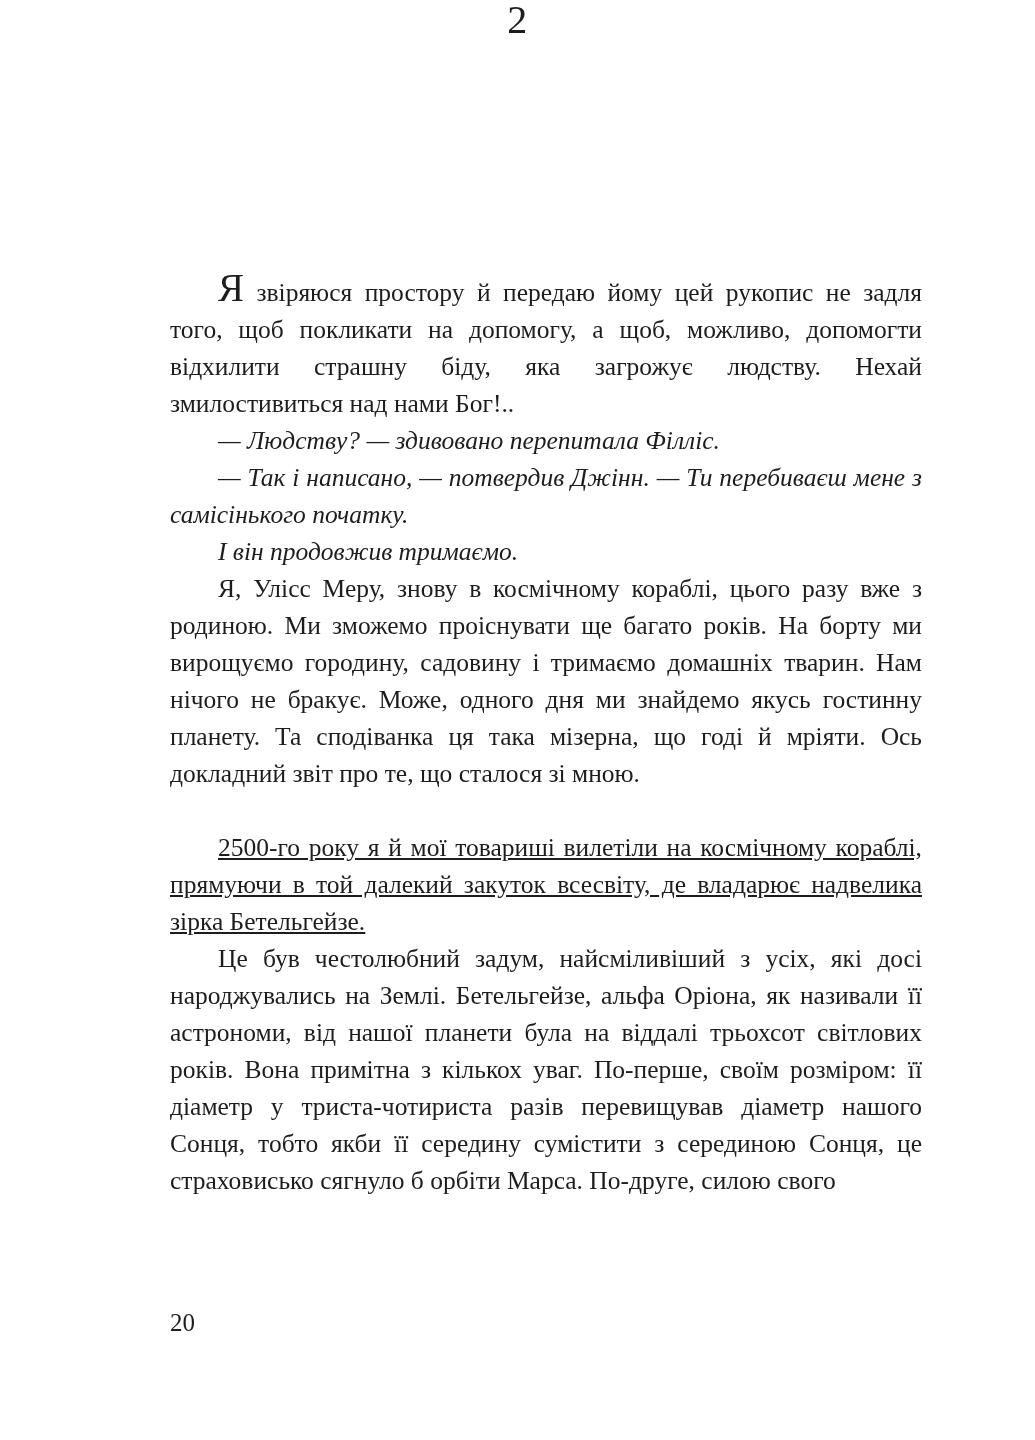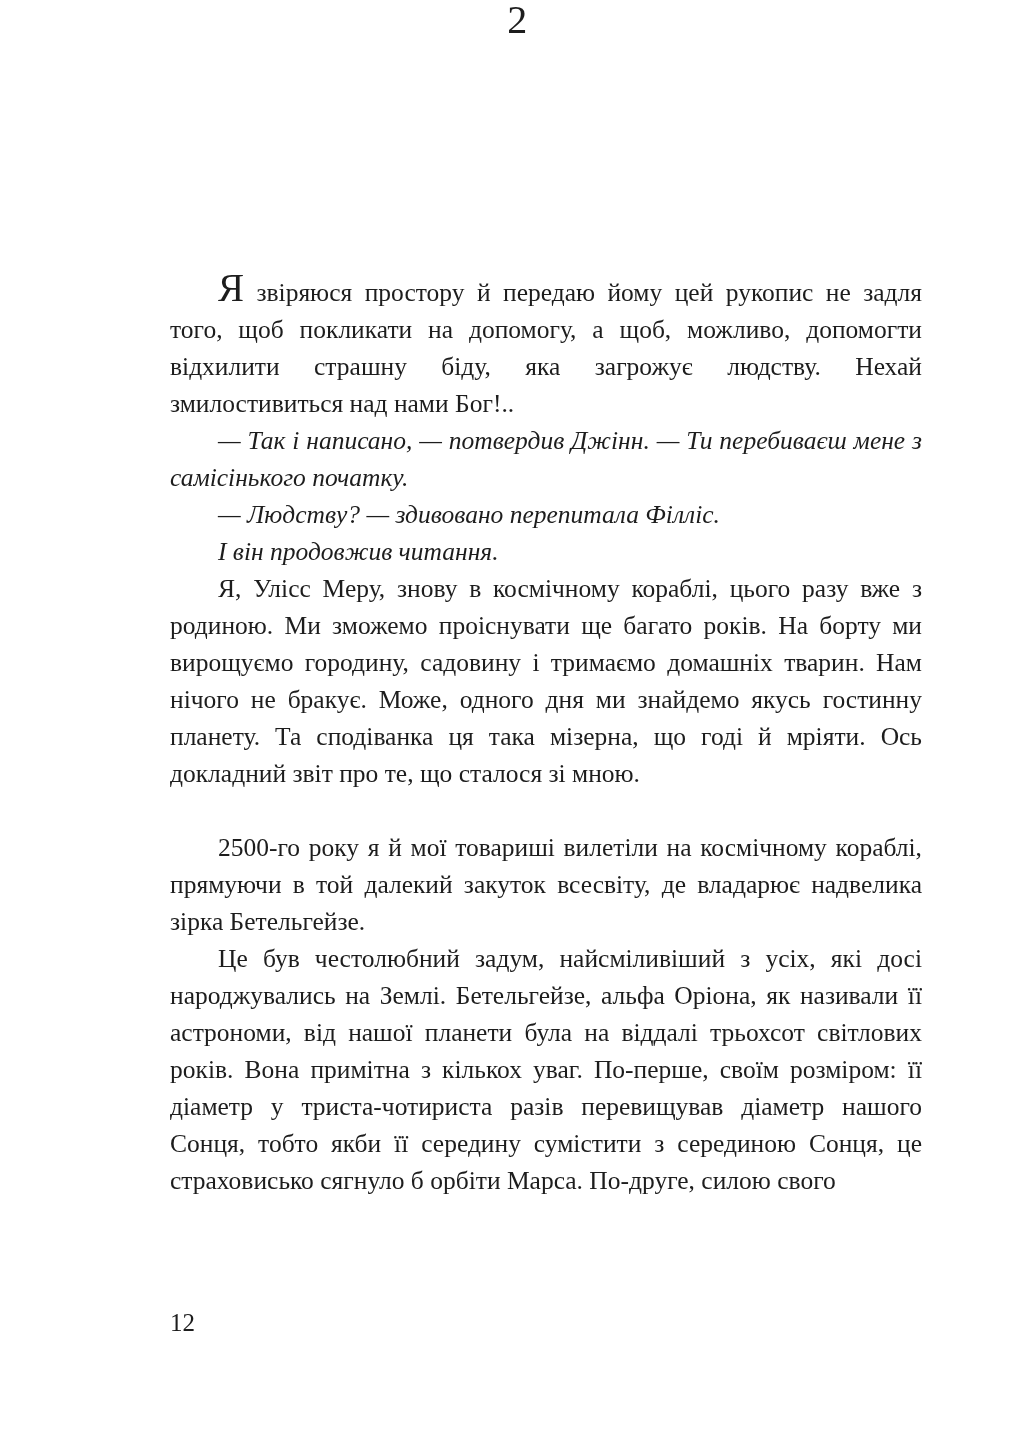--- a/index.html
+++ b/index.html
@@ -55,20 +55,21 @@
     text-indent: 48px;
   }
 
   .body-copy p.italic {
     font-style: italic;
   }
 
   
   .body-copy p.gap-before {
     margin-top: 37px;
+    text-decoration: underline;
   }
 
   
   .body-copy p { text-align-last: left; }
 
   
   .initial-cap {
     font-size: 39px;
     line-height: 0;
     vertical-align: baseline;
@@ -89,30 +90,30 @@
 
 <div class="page">
 
   <div class="chapter-number">2</div>
 
   <div class="text-block">
     <div class="body-copy">
 
       <p id="para-0"><span class="initial-cap">Я</span><span> звіряюся простору й передаю йому цей рукопис не задля того, щоб покликати на допомогу, а щоб, можливо, допомогти відхилити страшну біду, яка загрожує людству. Нехай змилостивиться над нами Бог!..</span></p>
 
+      <p class="italic" id="para-1"><span>— Людству? — здивовано перепитала Філліс.</span></p>
+
       <p class="italic" id="para-2"><span>— Так і написано, — потвердив Джінн. — Ти перебиваєш мене з самісінького початку.</span></p>
 
-      <p class="italic" id="para-1"><span>— Людству? — здивовано перепитала Філліс.</span></p>
-
-      <p class="italic" id="para-3"><span>І він продовжив читання.</span></p>
+      <p class="italic" id="para-3"><span>І він продовжив тримаємо.</span></p>
 
       <p id="para-4"><span>Я, Улісс Меру, знову в космічному кораблі, цього разу вже з родиною. Ми зможемо проіснувати ще багато років. На борту ми вирощуємо городину, садовину і тримаємо домашніх тварин. Нам нічого не бракує. Може, одного дня ми знайдемо якусь гостинну планету. Та сподіванка ця така мізерна, що годі й мріяти. Ось докладний звіт про те, що сталося зі мною.</span></p>
 
       <p class="gap-before" id="para-5"><span>2500-го року я й мої товариші вилетіли на космічному кораблі, прямуючи в той далекий закуток всесвіту, де владарює надвелика зірка Бетельгейзе.</span></p>
 
       <p id="para-6"><span>Це був честолюбний задум, найсміливіший з усіх, які досі народжувались на Землі. Бетельгейзе, альфа Оріона, як називали її астрономи, від нашої планети була на віддалі трьохсот світлових років. Вона примітна з кількох уваг. По-перше, своїм розміром: її діаметр у триста-чотириста разів перевищував діаметр нашого Сонця, тобто якби її середину сумістити з серединою Сонця, це страховисько сягнуло б орбіти Марса. По-друге, силою свого</span></p>
 
     </div>
   </div>
 
-  <div class="folio">12</div>
+  <div class="folio">20</div>
 
 </div>
 
 </body></html>

